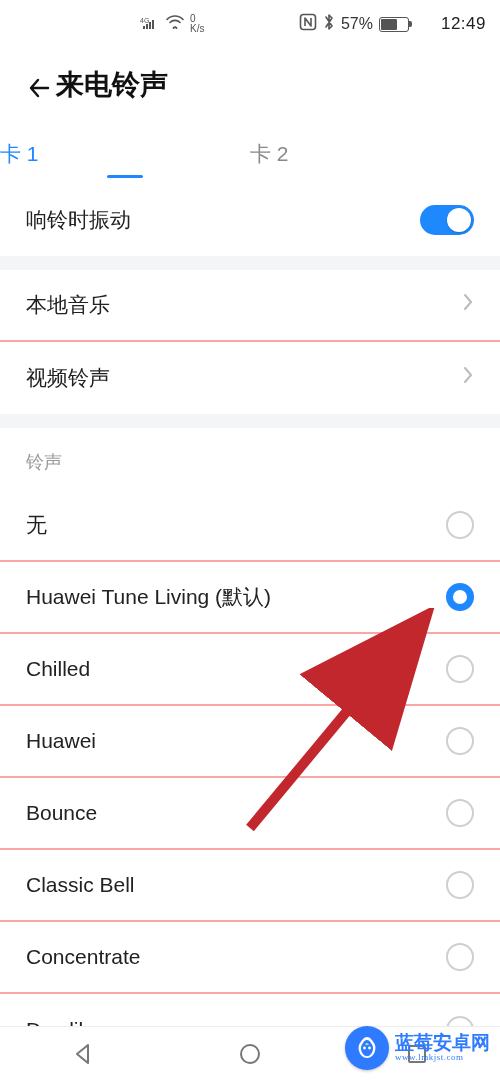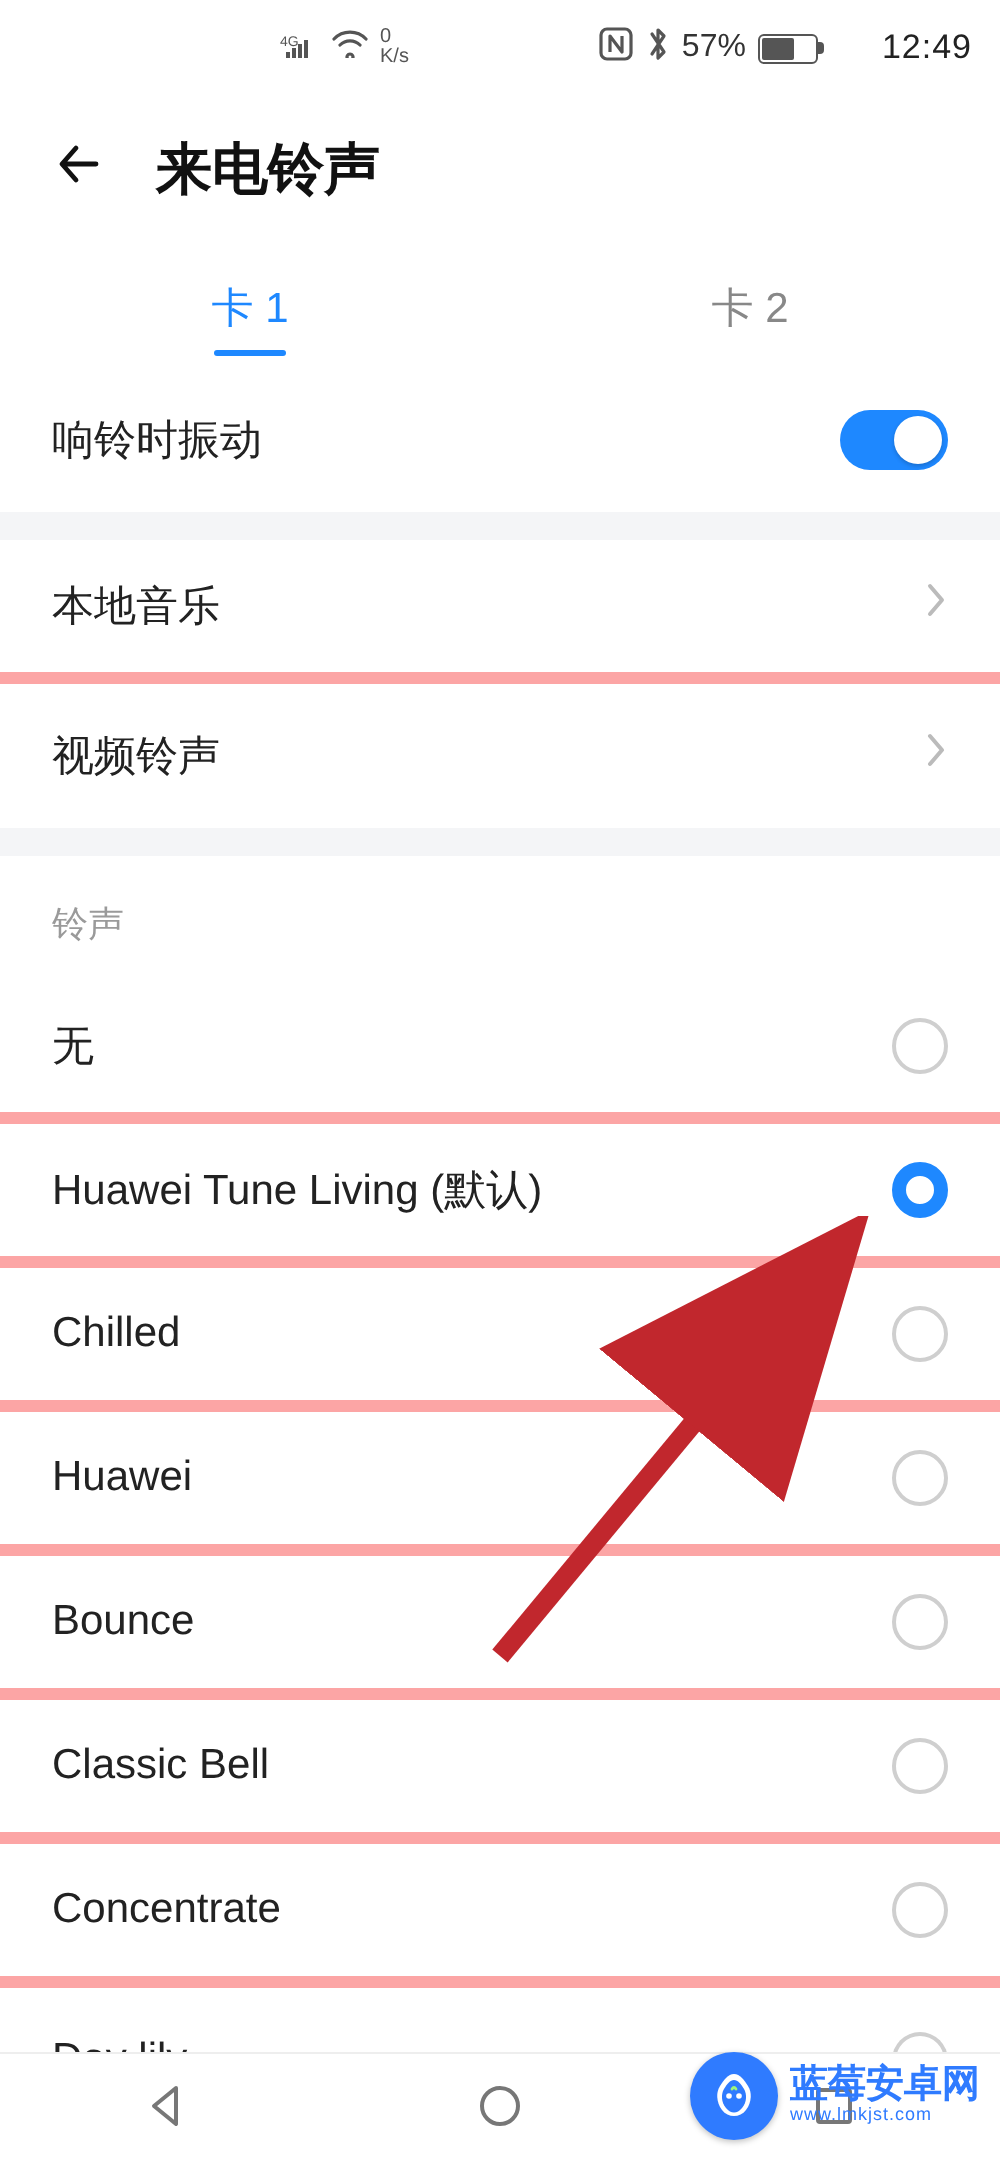--- a/index.html
+++ b/index.html
@@ -12,37 +12,37 @@
   .status-right { display: flex; align-items: center; gap: 6px; }
   .sig-4g { font-size: 10px; line-height: 1; color: #555; }
   .speed { font-size: 10px; line-height: 1.05; color: #555; }
   .battery { display: inline-flex; align-items: center; }
   .battery-body { width: 30px; height: 15px; border: 1.5px solid #555; border-radius: 3px; position: relative; }
   .battery-body::after { content: ""; position: absolute; right: -4px; top: 3px; width: 2.5px; height: 6px; background: #555; border-radius: 0 2px 2px 0; }
   .battery-fill { position: absolute; left: 1px; top: 1px; bottom: 1px; width: 57%; background: #555; border-radius: 1px; }
   .clock { letter-spacing: 0.5px; font-size: 17px; color: #222; margin-left: 26px; }
 
   
-  .header { background: #fff; display: flex; align-items: flex-start; padding: 18px 8px 20px 24px; gap: 22px; }
+  .header { background: #fff; display: flex; align-items: flex-end; padding: 18px 8px 20px 24px; }
   .back-btn { width: 32px; height: 32px; display: flex; align-items: center; justify-content: center; }
   .title { font-size: 28px; font-weight: 600; color: #111; }
 
   
   .tabs { background: #fff; display: flex; height: 60px; align-items: center; }
-  .tab { flex: 1; text-align: center; font-size: 21px; color: #888; position: relative; height: 100%; display: flex; align-items: center; justify-content: center; }
+  .tab { flex: 1; text-align: center; font-size: 21px; color: #888; position: relative; height: 100%; display: flex; align-items: center; }
   .tab.active { color: #1e88ff; font-weight: 500; }
   .tab.active::after { content: ""; position: absolute; bottom: 6px; left: 50%; transform: translateX(-50%); width: 36px; height: 3px; background: #1e88ff; border-radius: 2px; }
 
   
   .content { flex: 1; background: #f4f5f7; overflow: hidden; }
 
   .group { background: #fff; }
   .gap { height: 14px; background: #f4f5f7; }
 
-  .row { display: flex; align-items: center; padding: 0 26px; height: 72px; font-size: 21px; color: #222; border-bottom: 6px solid #fca5a5; }
+  .row { display: flex; align-items: center; padding: 0 26px; height: 72px; font-size: 21px; color: #222; border-bottom: 2px solid #fca5a5; }
   .row:last-child { border-bottom: none; }
   .row .label { flex: 1; }
 
   
   .toggle { width: 54px; height: 30px; border-radius: 15px; background: #1e88ff; position: relative; }
   .toggle::after { content: ""; width: 24px; height: 24px; background: #fff; border-radius: 50%; position: absolute; top: 3px; right: 3px; box-shadow: 0 1px 2px rgba(0,0,0,0.2); }
 
   .chevron { color: #bbb; font-size: 22px; }
 
   .section-title { padding: 22px 26px 16px 26px; font-size: 18px; color: #9a9a9a; }
@@ -52,21 +52,21 @@
   .radio.selected { border-color: #1e88ff; border-width: 7px; }
 
   
   .arrow-wrap { position: absolute; pointer-events: none; z-index: 50; left: 230px; top: 608px; width: 210px; height: 230px; }
 
   
   .navbar { position: absolute; left: 0; bottom: 0; width: 100%; height: 58px; background: #fff; display: flex; align-items: center; justify-content: space-around; border-top: 1px solid #eee; z-index: 60; }
   .navbar .nav-icon { color: #666; }
 
   
-  .watermark { position: absolute; right: 0; bottom: 0; height: 73px; display: flex; align-items: center; padding: 0 10px 0 6px; gap: 6px; z-index: 70; }
+  .watermark { position: absolute; right: 0; bottom: 0; height: 73px; display: flex; align-items: center; padding: 0 10px 0 6px; gap: 6px; z-index: 70; font-family: Liberation Serif, serif; }
   .wm-badge { width: 44px; height: 44px; border-radius: 50%; background: #2f7bff; display: flex; align-items: center; justify-content: center; box-shadow: 0 1px 3px rgba(0,0,0,0.25); }
   .wm-text { font-size: 19px; font-weight: 700; color: #2f7bff; line-height: 1.05; white-space: nowrap; }
   .wm-sub { font-size: 9px; color: #2f7bff; letter-spacing: 0.5px; }
 </style>
 </head>
 <body>
 
 <div class="screen">
 
   <div class="status-bar">

